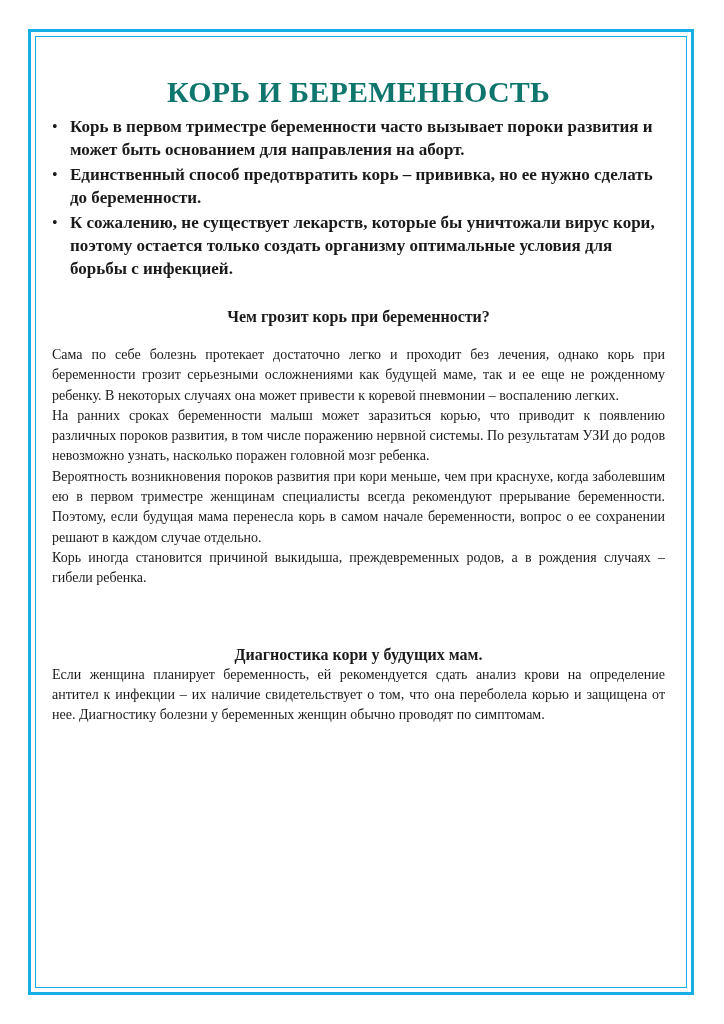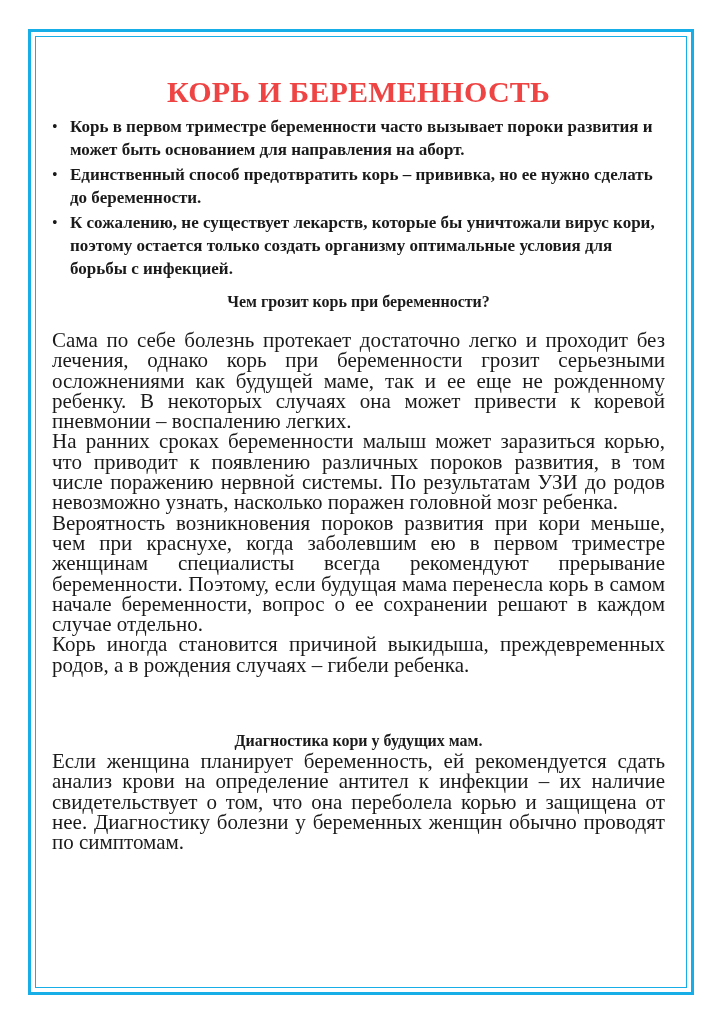--- a/index.html
+++ b/index.html
@@ -67,40 +67,40 @@
     font-weight: normal;
     font-size: 16px;
   }
   .section-title {
     margin: 0;
     text-align: center;
     font-weight: bold;
     font-size: 16px;
     line-height: 20px;
   }
-  .s1-title { margin-top: 12px; }
+  .s1-title { margin-top: 27px; }
   .s2-title { margin-top: 56px; }
   .para {
     margin: 0;
-    font-size: 21px;
+    font-size: 14px;
     line-height: 20.3px;
     text-align: justify;
   }
   .s1-body { margin-top: 18px; }
   .s2-body { }
 </style>
 </head>
 <body style="color: rgb(26, 26, 26);">
 
 <div class="frame-outer" style="border-color: rgb(23, 174, 232);"></div>
 <div class="frame-inner" style="border-color: rgb(23, 174, 232);"></div>
 
 <div class="content">
 
-  <h1 class="doc-title" style="color: #ef4444;">КОРЬ И БЕРЕМЕННОСТЬ</h1>
+  <h1 class="doc-title" style="color: #0f766e;">КОРЬ И БЕРЕМЕННОСТЬ</h1>
 
   <ul class="bullets">
     <li>
       <span class="dot">•</span>
       <span>Корь в первом триместре беременности часто вызывает пороки развития и может быть основанием для направления на аборт.</span>
     </li>
     <li>
       <span class="dot">•</span>
       <span>Единственный способ предотвратить корь – прививка, но ее нужно сделать до беременности.</span>
     </li>

